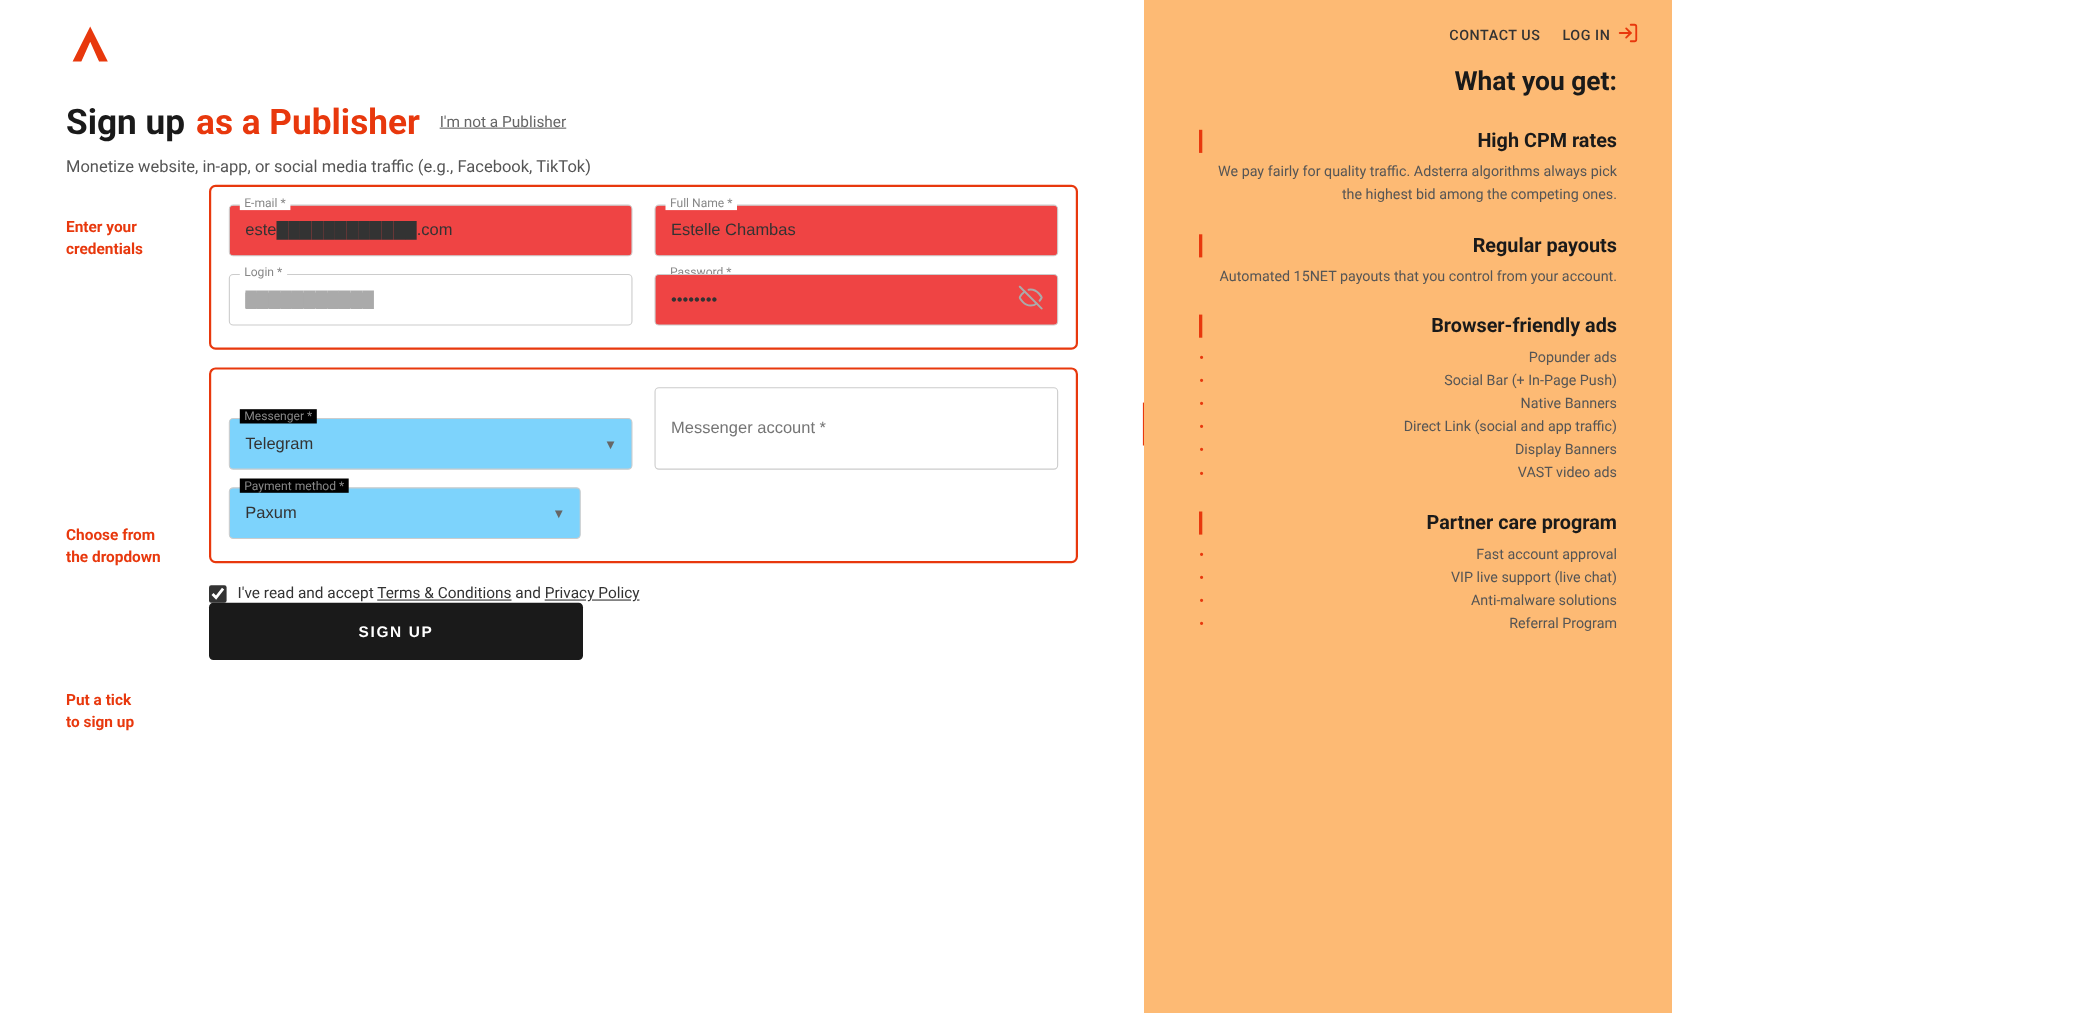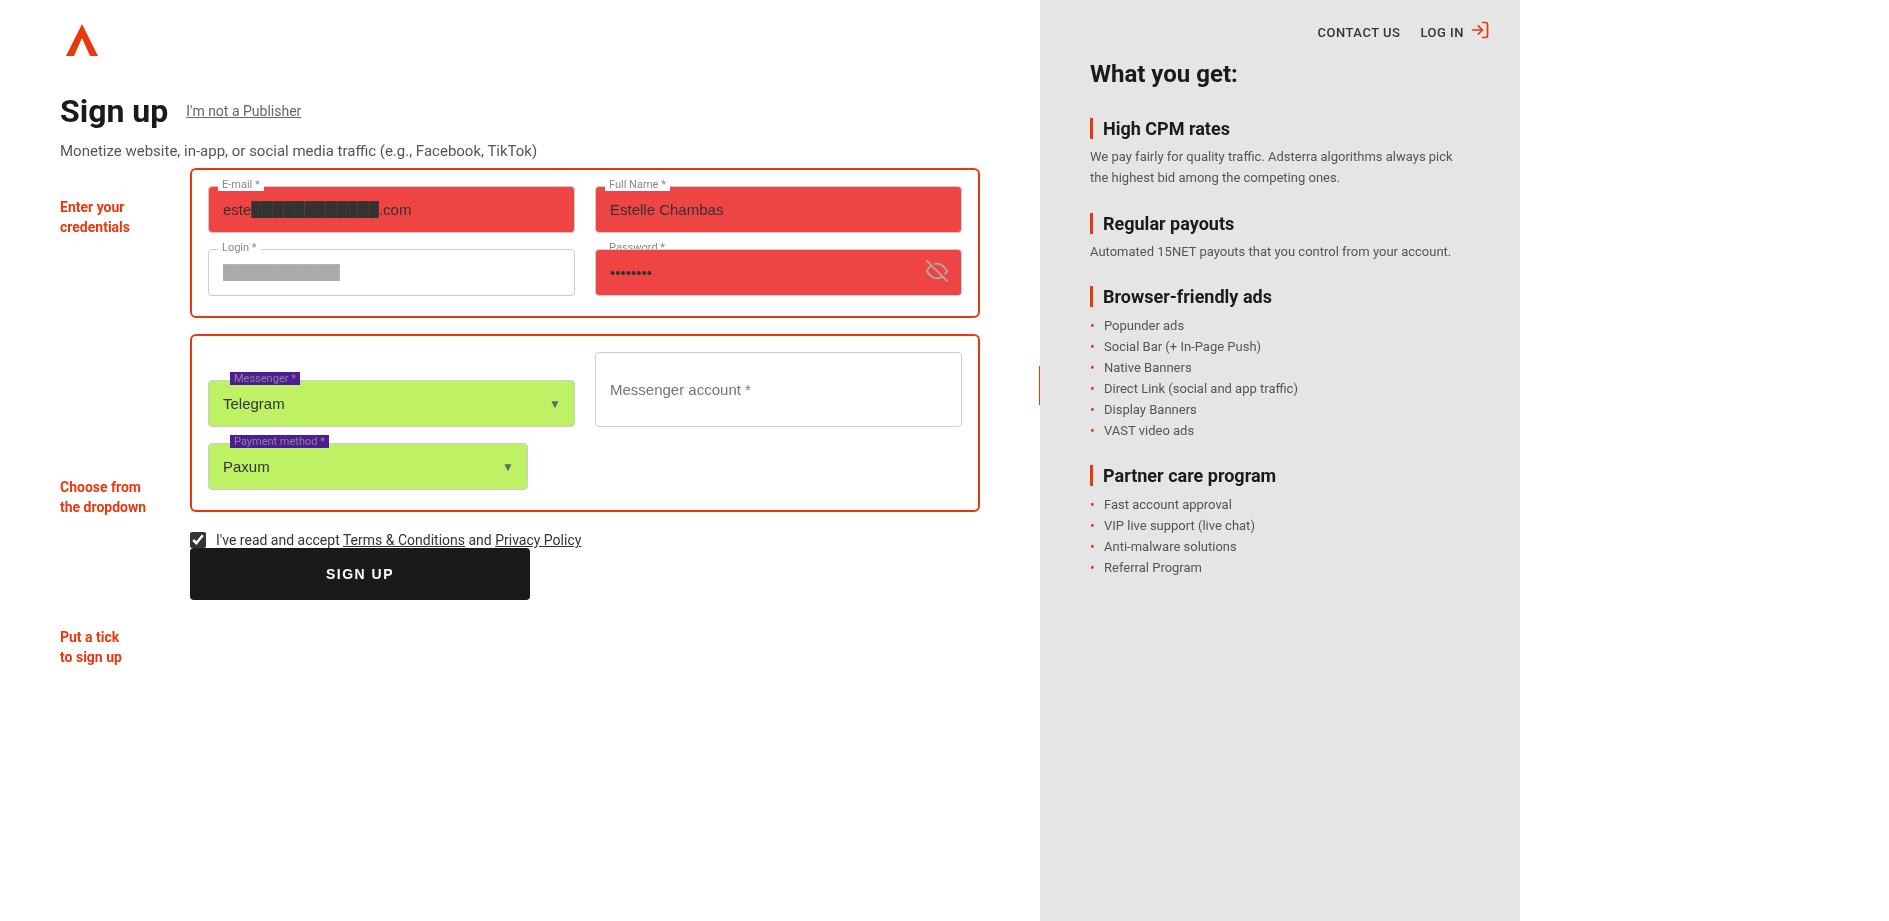--- a/index.html
+++ b/index.html
@@ -16,23 +16,24 @@
     
     .header {
       display: flex;
       align-items: center;
       padding: 18px 0 30px 0;
     }
 
     
     .sidebar {
       width: 480px;
-      background: #e5e5e5;
+      background: #fdba74;
       padding: 60px 50px 40px 50px;
       position: relative;
+      text-align: right;
     }
 
     .sidebar-header-nav {
       position: absolute;
       top: 20px;
       right: 30px;
       display: flex;
       align-items: center;
       gap: 20px;
     }
@@ -192,36 +193,36 @@
     }
 
     .select-wrapper {
       position: relative;
       flex: 1;
     }
 
     .select-wrapper label {
       position: absolute;
       top: -8px;
-      left: 22px;
-      background: #4c1d95;
+      left: 10px;
+      background: #000000;
       padding: 0 4px;
       font-size: 11px;
       color: #888;
       z-index: 1;
     }
 
     .select-wrapper select {
       width: 100%;
       padding: 14px 40px 14px 14px;
       border: 1px solid #ccc;
       border-radius: 4px;
       font-size: 15px;
       color: #333;
-      background: #bef264;
+      background: #7dd3fc;
       appearance: none;
       cursor: pointer;
       outline: none;
     }
 
     .select-arrow {
       position: absolute;
       right: 14px;
       top: 50%;
       transform: translateY(-50%);
@@ -341,20 +342,21 @@
   <div class="header">
     <svg width="44" height="44" viewBox="0 0 44 44" fill="none" xmlns="http://www.w3.org/2000/svg">
       <polygon points="6,38 22,6 38,38 30,38 22,20 14,38" fill="#e8380d"></polygon>
       <polygon points="14,38 22,24 30,38" fill="#fff" opacity="0.5"></polygon>
     </svg>
   </div>
 
   <div class="page-title">
     <h1>
       <span>Sign up</span>
+      <span class="title-red">as a Publisher</span>
       <span class="not-publisher-link">I'm not a Publisher</span>
     </h1>
   </div>
   <p class="subtitle">Monetize website, in-app, or social media traffic (e.g., Facebook, TikTok)</p>
 
   <div class="form-wrapper">
 
     
     <div class="annotation annotation-credentials" style="position:absolute; left:-130px; top:30px; color:#e8380d; font-weight:700; font-size:14px; line-height:1.4;">
       Enter your<br>credentials

